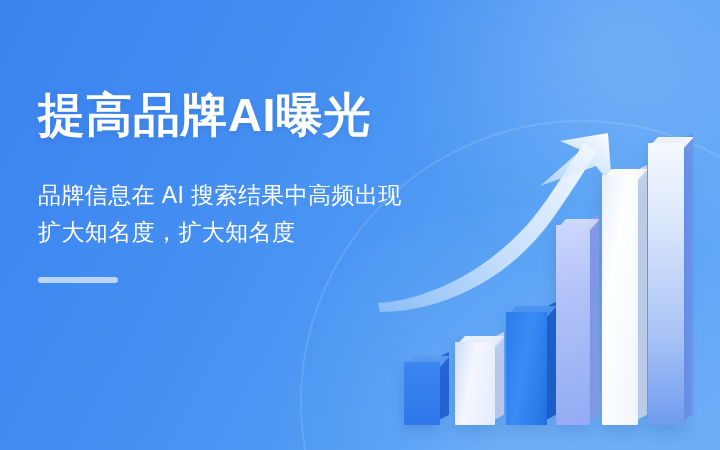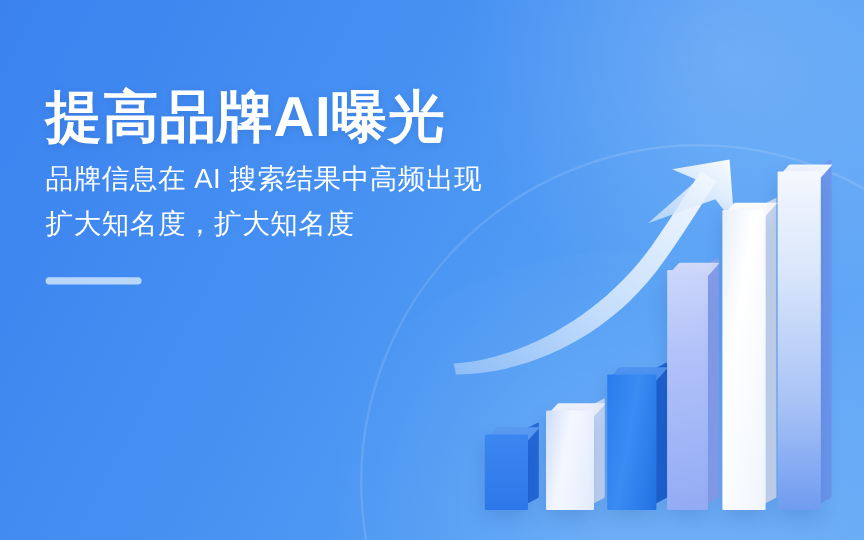--- a/index.html
+++ b/index.html
@@ -45,21 +45,21 @@
     height: 560px;
     border-radius: 50%;
     border: 2px solid rgba(255,255,255,0.12);
     pointer-events: none;
   }
 
   
   .text-block {
     position: absolute;
     left: 38px;
-    top: 72px;
+    top: 90px;
     width: 520px;
     z-index: 6;
   }
   .headline {
     margin: 0;
     color: #ffffff;
     font-size: 47px;
     line-height: 1.08;
     font-weight: 700;
     letter-spacing: 0.5px;
@@ -68,21 +68,21 @@
   }
   .subline {
     margin: 0;
     color: #ffffff;
     font-size: 23px;
     line-height: 1.62;
     font-weight: 500;
     letter-spacing: 0.4px;
     white-space: nowrap;
   }
-  .sub-wrap { margin-top: 8px; }
+  .sub-wrap { margin-top: 36px; }
   .divider {
     margin-top: 26px;
     width: 80px;
     height: 6px;
     border-radius: 3px;
     background: #b9d6fb;
   }
 
   
   .chart {

